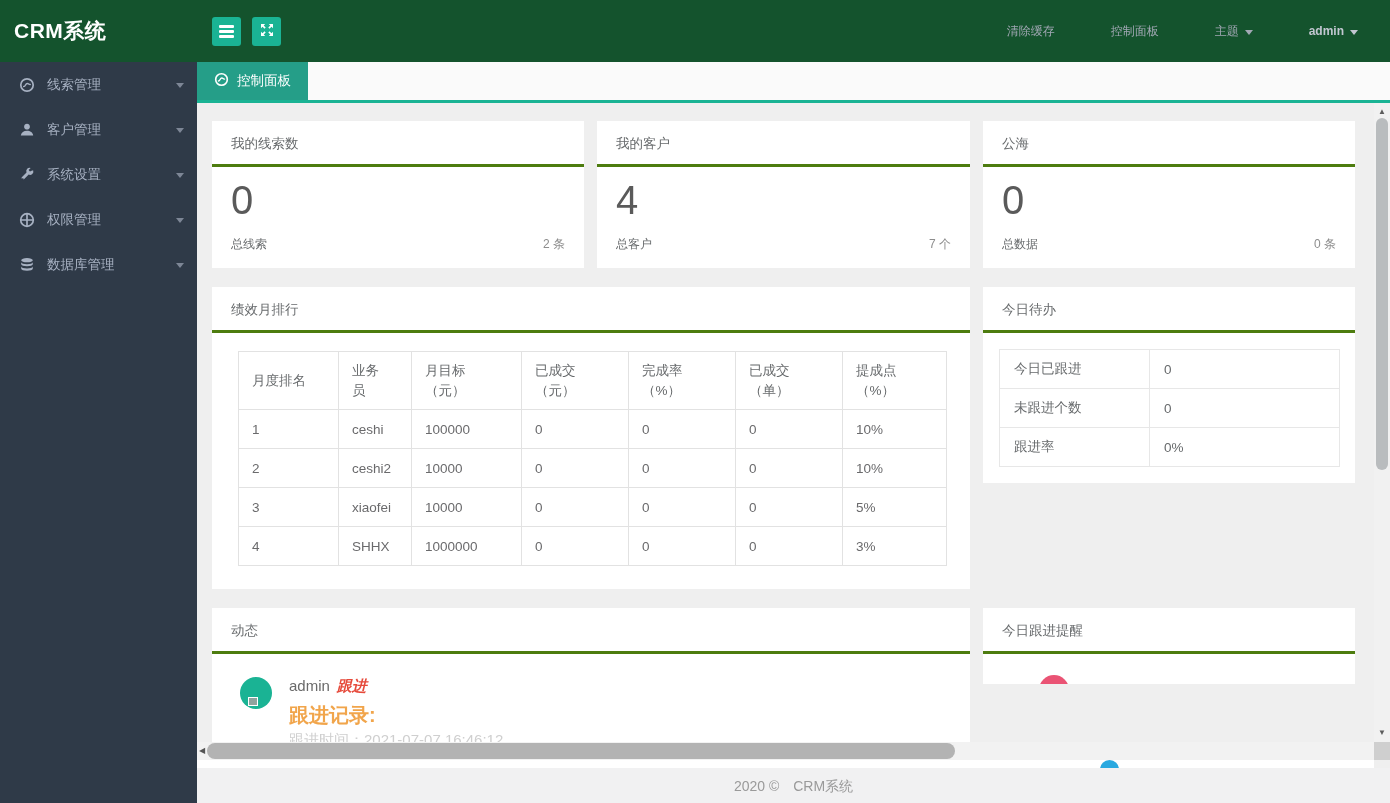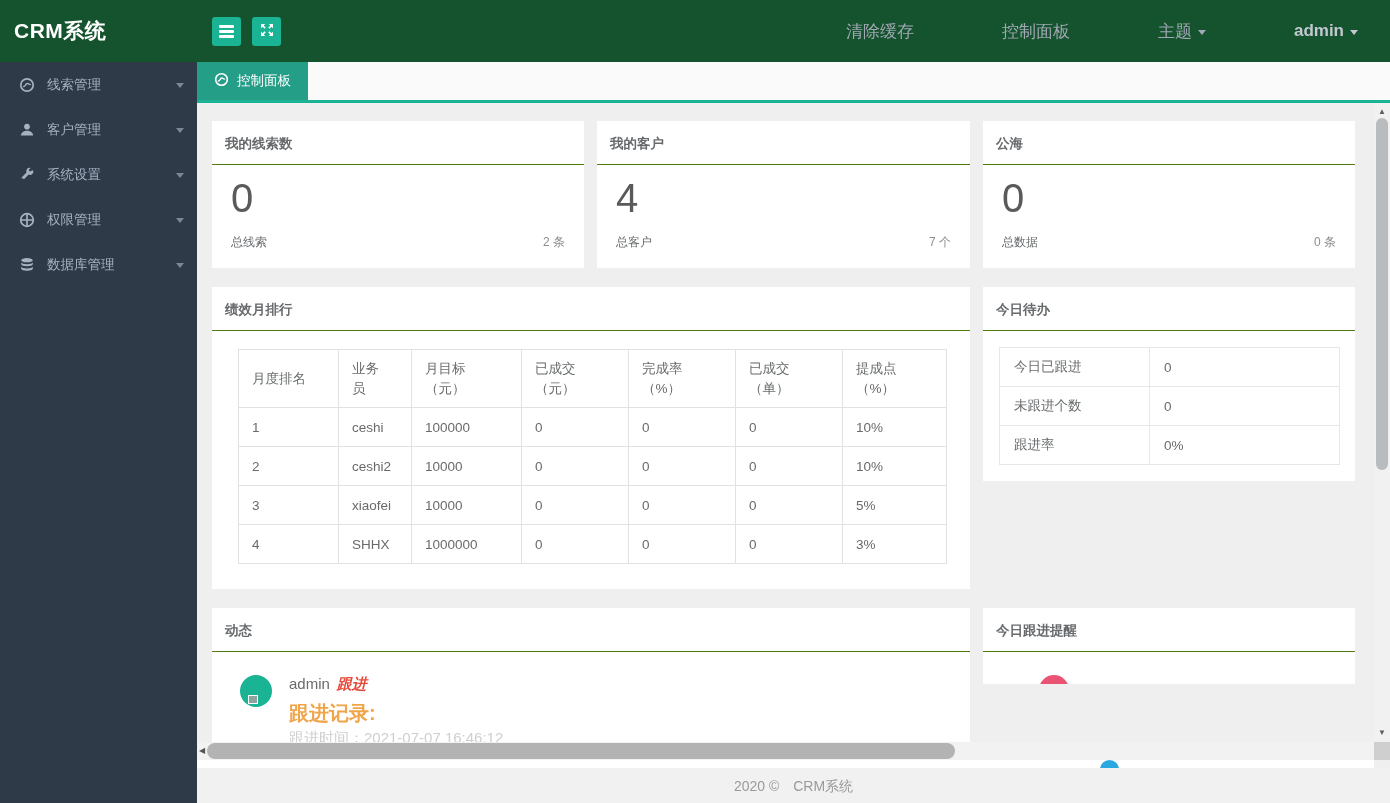--- a/index.html
+++ b/index.html
@@ -8,40 +8,40 @@
        font-family:"Liberation Sans","DejaVu Sans",sans-serif;-webkit-font-smoothing:antialiased;}
 
   
   .topbar{position:absolute;left:0;top:0;width:1390px;height:62px;background:#14532d;z-index:7;}
   .logo{position:absolute;left:14px;top:0;height:62px;line-height:62px;color:#fff;font-size:21px;font-weight:700;letter-spacing:.5px;cursor:pointer;}
   .tbtn{position:absolute;top:17px;width:29px;height:29px;background:#1ab394;border:none;border-radius:3px;cursor:pointer;display:flex;align-items:center;justify-content:center;padding:0;}
   .tbtn.menu{left:212px}
   .tbtn.fs{left:252px}
   .hamburger i{display:block;width:15px;height:2.5px;background:#fff;margin:2.5px auto;border-radius:1px;}
   .topnav{position:absolute;right:0;top:0;height:62px;display:flex;align-items:center;padding-right:32px;}
-  .topnav a{color:#a2a8b4;font-size:17px;text-decoration:none;display:flex;align-items:center;gap:6px;margin-left:88px;cursor:pointer;}
+  .topnav a{color:#a2a8b4;font-size:12px;text-decoration:none;display:flex;align-items:center;gap:6px;margin-left:56px;cursor:pointer;}
   .topnav a.user{color:#c2c7d1;font-weight:bold;}
   .caret{width:0;height:0;border-left:4px solid transparent;border-right:4px solid transparent;border-top:5px solid currentColor;display:inline-block;margin-top:2px;}
 
   
   .sidebar{position:absolute;left:0;top:62px;width:197px;height:741px;background:#2f3a48;z-index:6;}
   .sitem{height:45px;display:flex;align-items:center;padding:0 13px 0 18px;color:#a7b1c2;font-size:13.5px;cursor:pointer;}
   .sicon{width:18px;height:17px;margin-right:11px;flex:none;display:flex;align-items:center;justify-content:center;}
   .sicon svg{display:block;}
   .sitem .caret{margin-left:auto;color:#7d8696;}
 
   
   .tabbar{position:absolute;left:197px;top:62px;width:1193px;height:38px;background:#fafafa;border-bottom:3px solid #1ab394;z-index:5;}
   .tab{position:absolute;left:0;top:0;height:38px;display:flex;align-items:center;gap:8px;padding:0 17px;background:#259e88;color:#fff;font-size:13.5px;cursor:pointer;}
 
   
   .content{position:absolute;left:197px;top:103px;width:1193px;height:665px;background:#efefef;overflow:hidden;z-index:1;}
   .grid{display:grid;grid-template-columns:372px 373px 372px;column-gap:13px;row-gap:19px;padding:18px 0 0 15px;}
   .card{background:#fff;}
-  .card-h{padding:0 13px;height:43px;line-height:45px;font-size:13.5px;color:#676a6c;border-bottom:1px solid #4d7c0f;font-weight:bold;}
+  .card-h{padding:0 19px;height:43px;line-height:45px;font-size:13.5px;color:#676a6c;border-bottom:3px solid #4d7c0f;}
 
   .stat{height:147px;}
   .stat-body{padding:11px 19px 0;}
   .stat-num{font-size:40px;color:#5a5a5a;line-height:1.12;}
   .stat-foot{display:flex;justify-content:space-between;font-size:12px;color:#676a6c;margin-top:13px;}
   .stat-foot .v{color:#8d8d8d;}
 
   .perf{grid-column:1/3;height:302px;}
   .perf table{border-collapse:collapse;margin:18px 0 0 26px;font-size:13.5px;color:#6a6a6c;table-layout:fixed;width:708px;}
   .perf th,.perf td{border:1px solid #e2e2e2;text-align:left;padding:0 4px 0 13px;font-weight:normal;}

